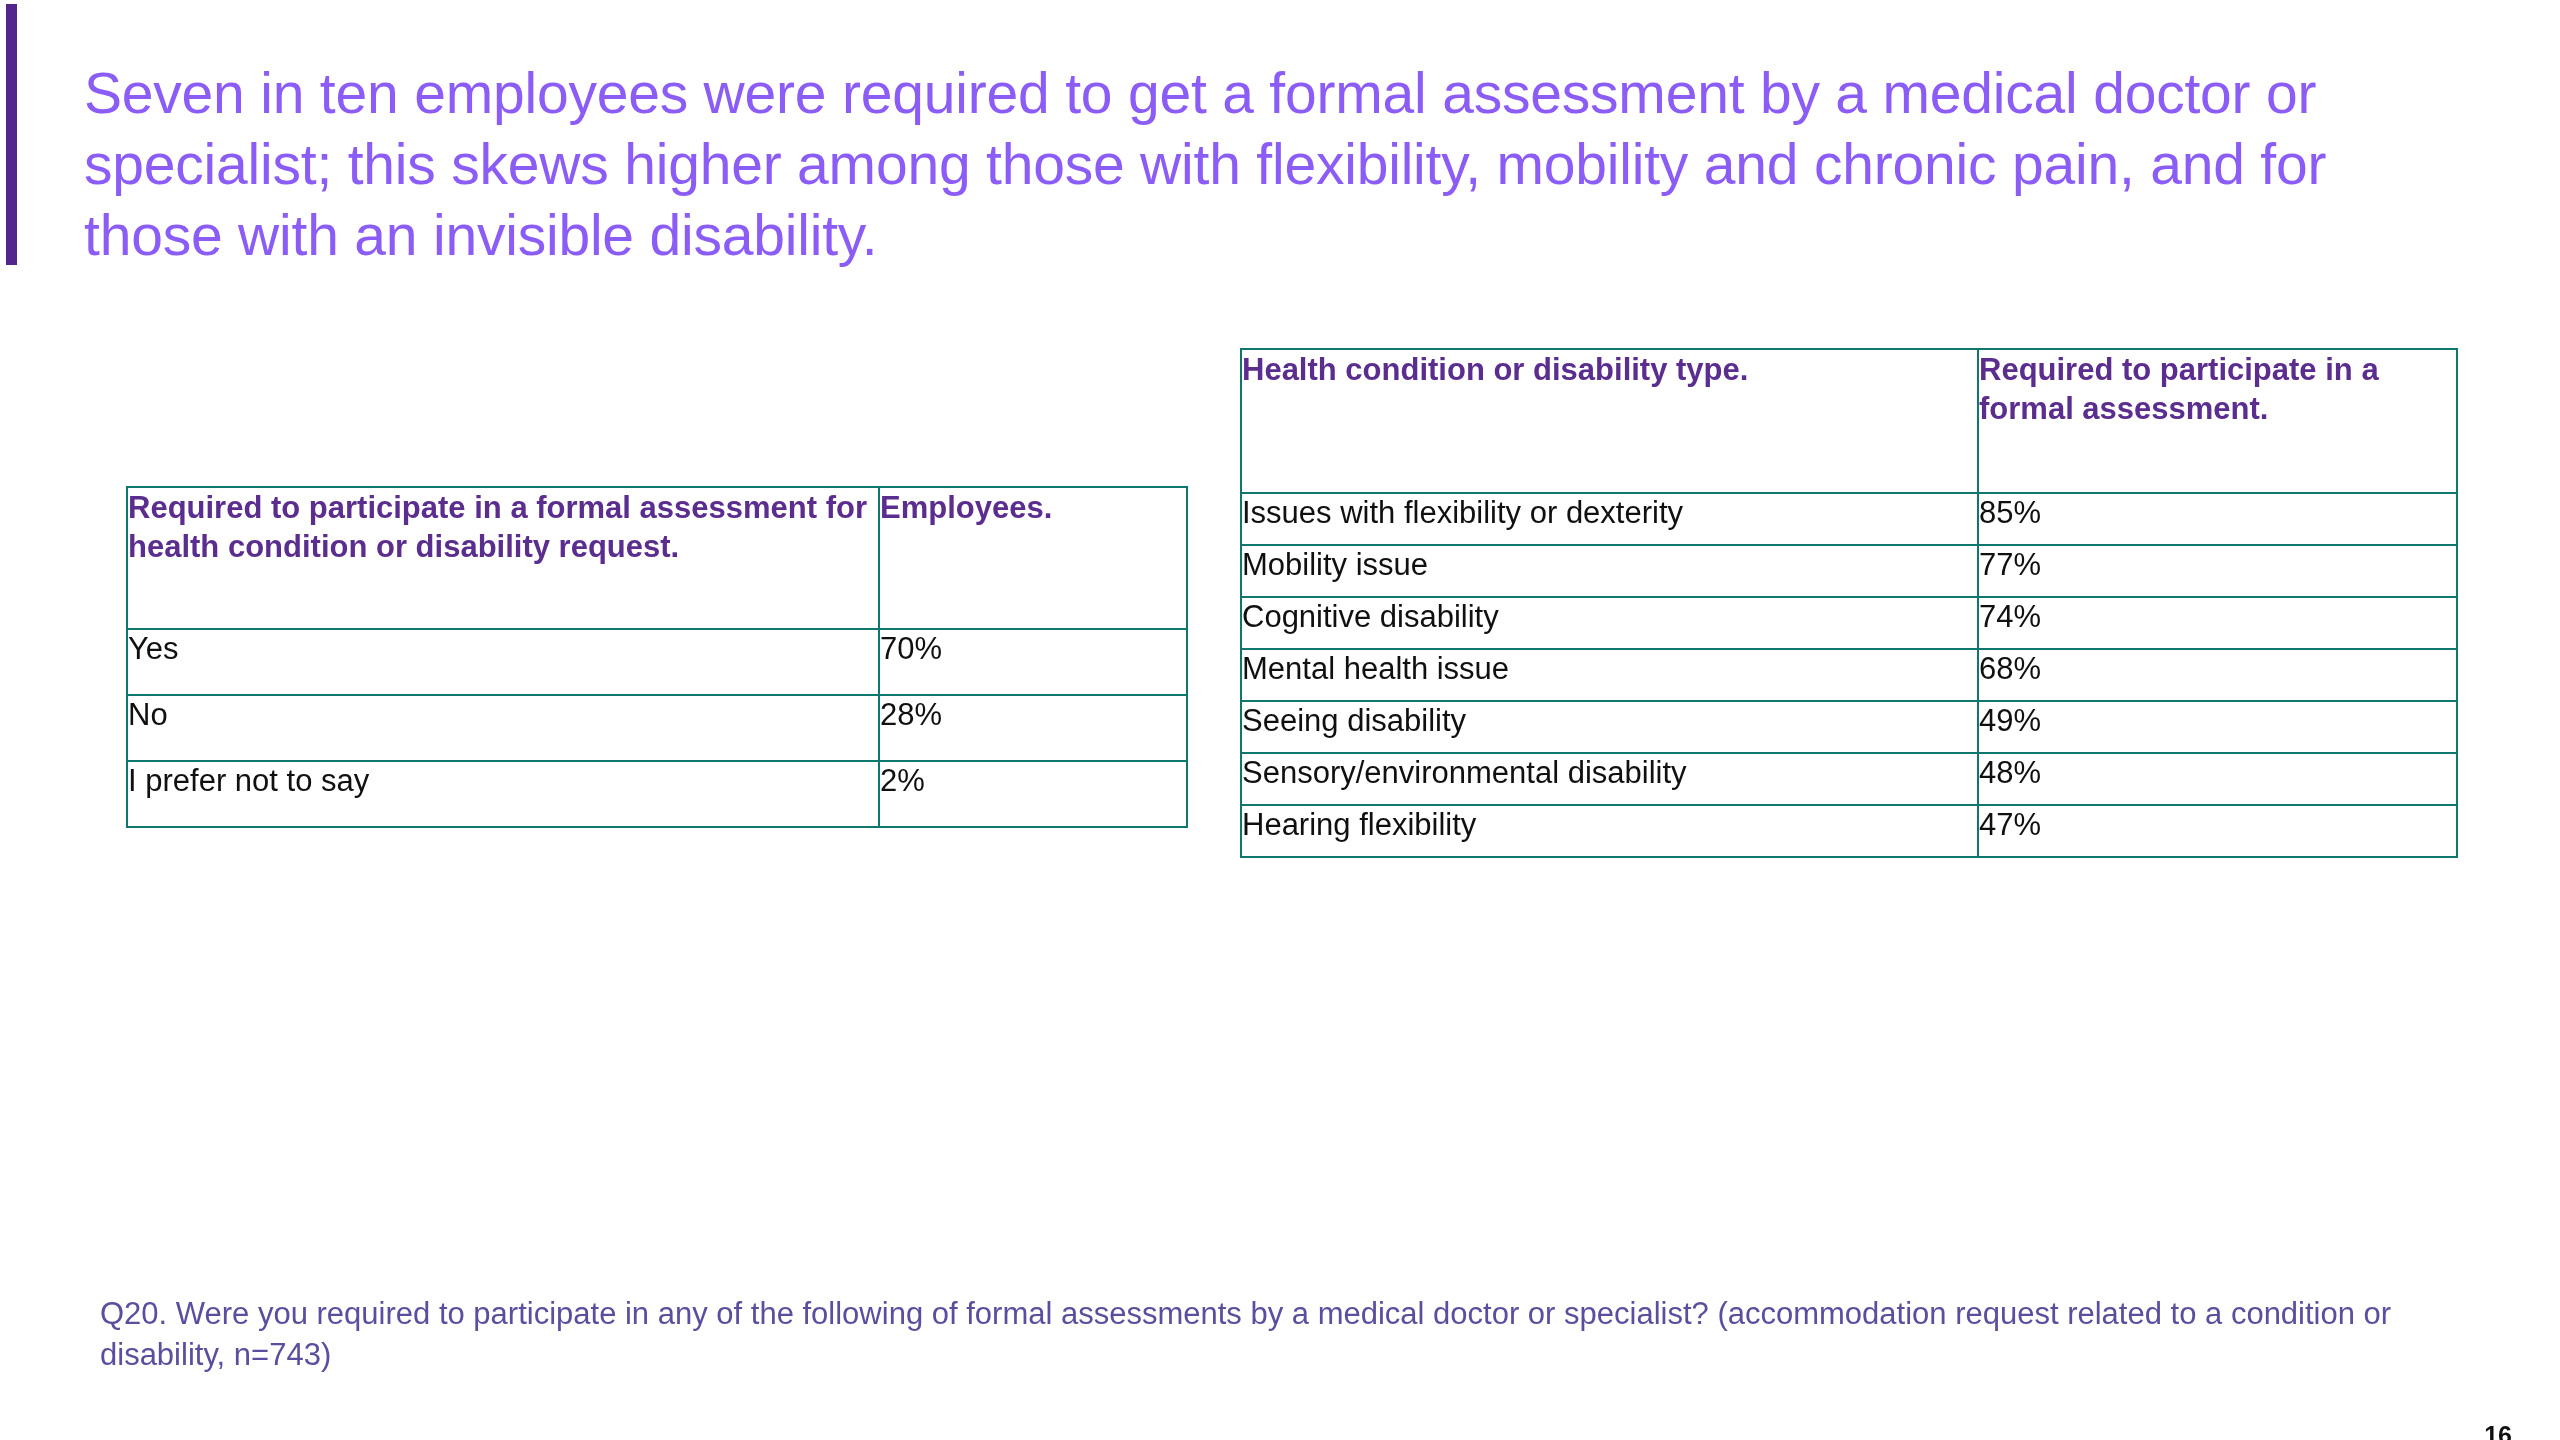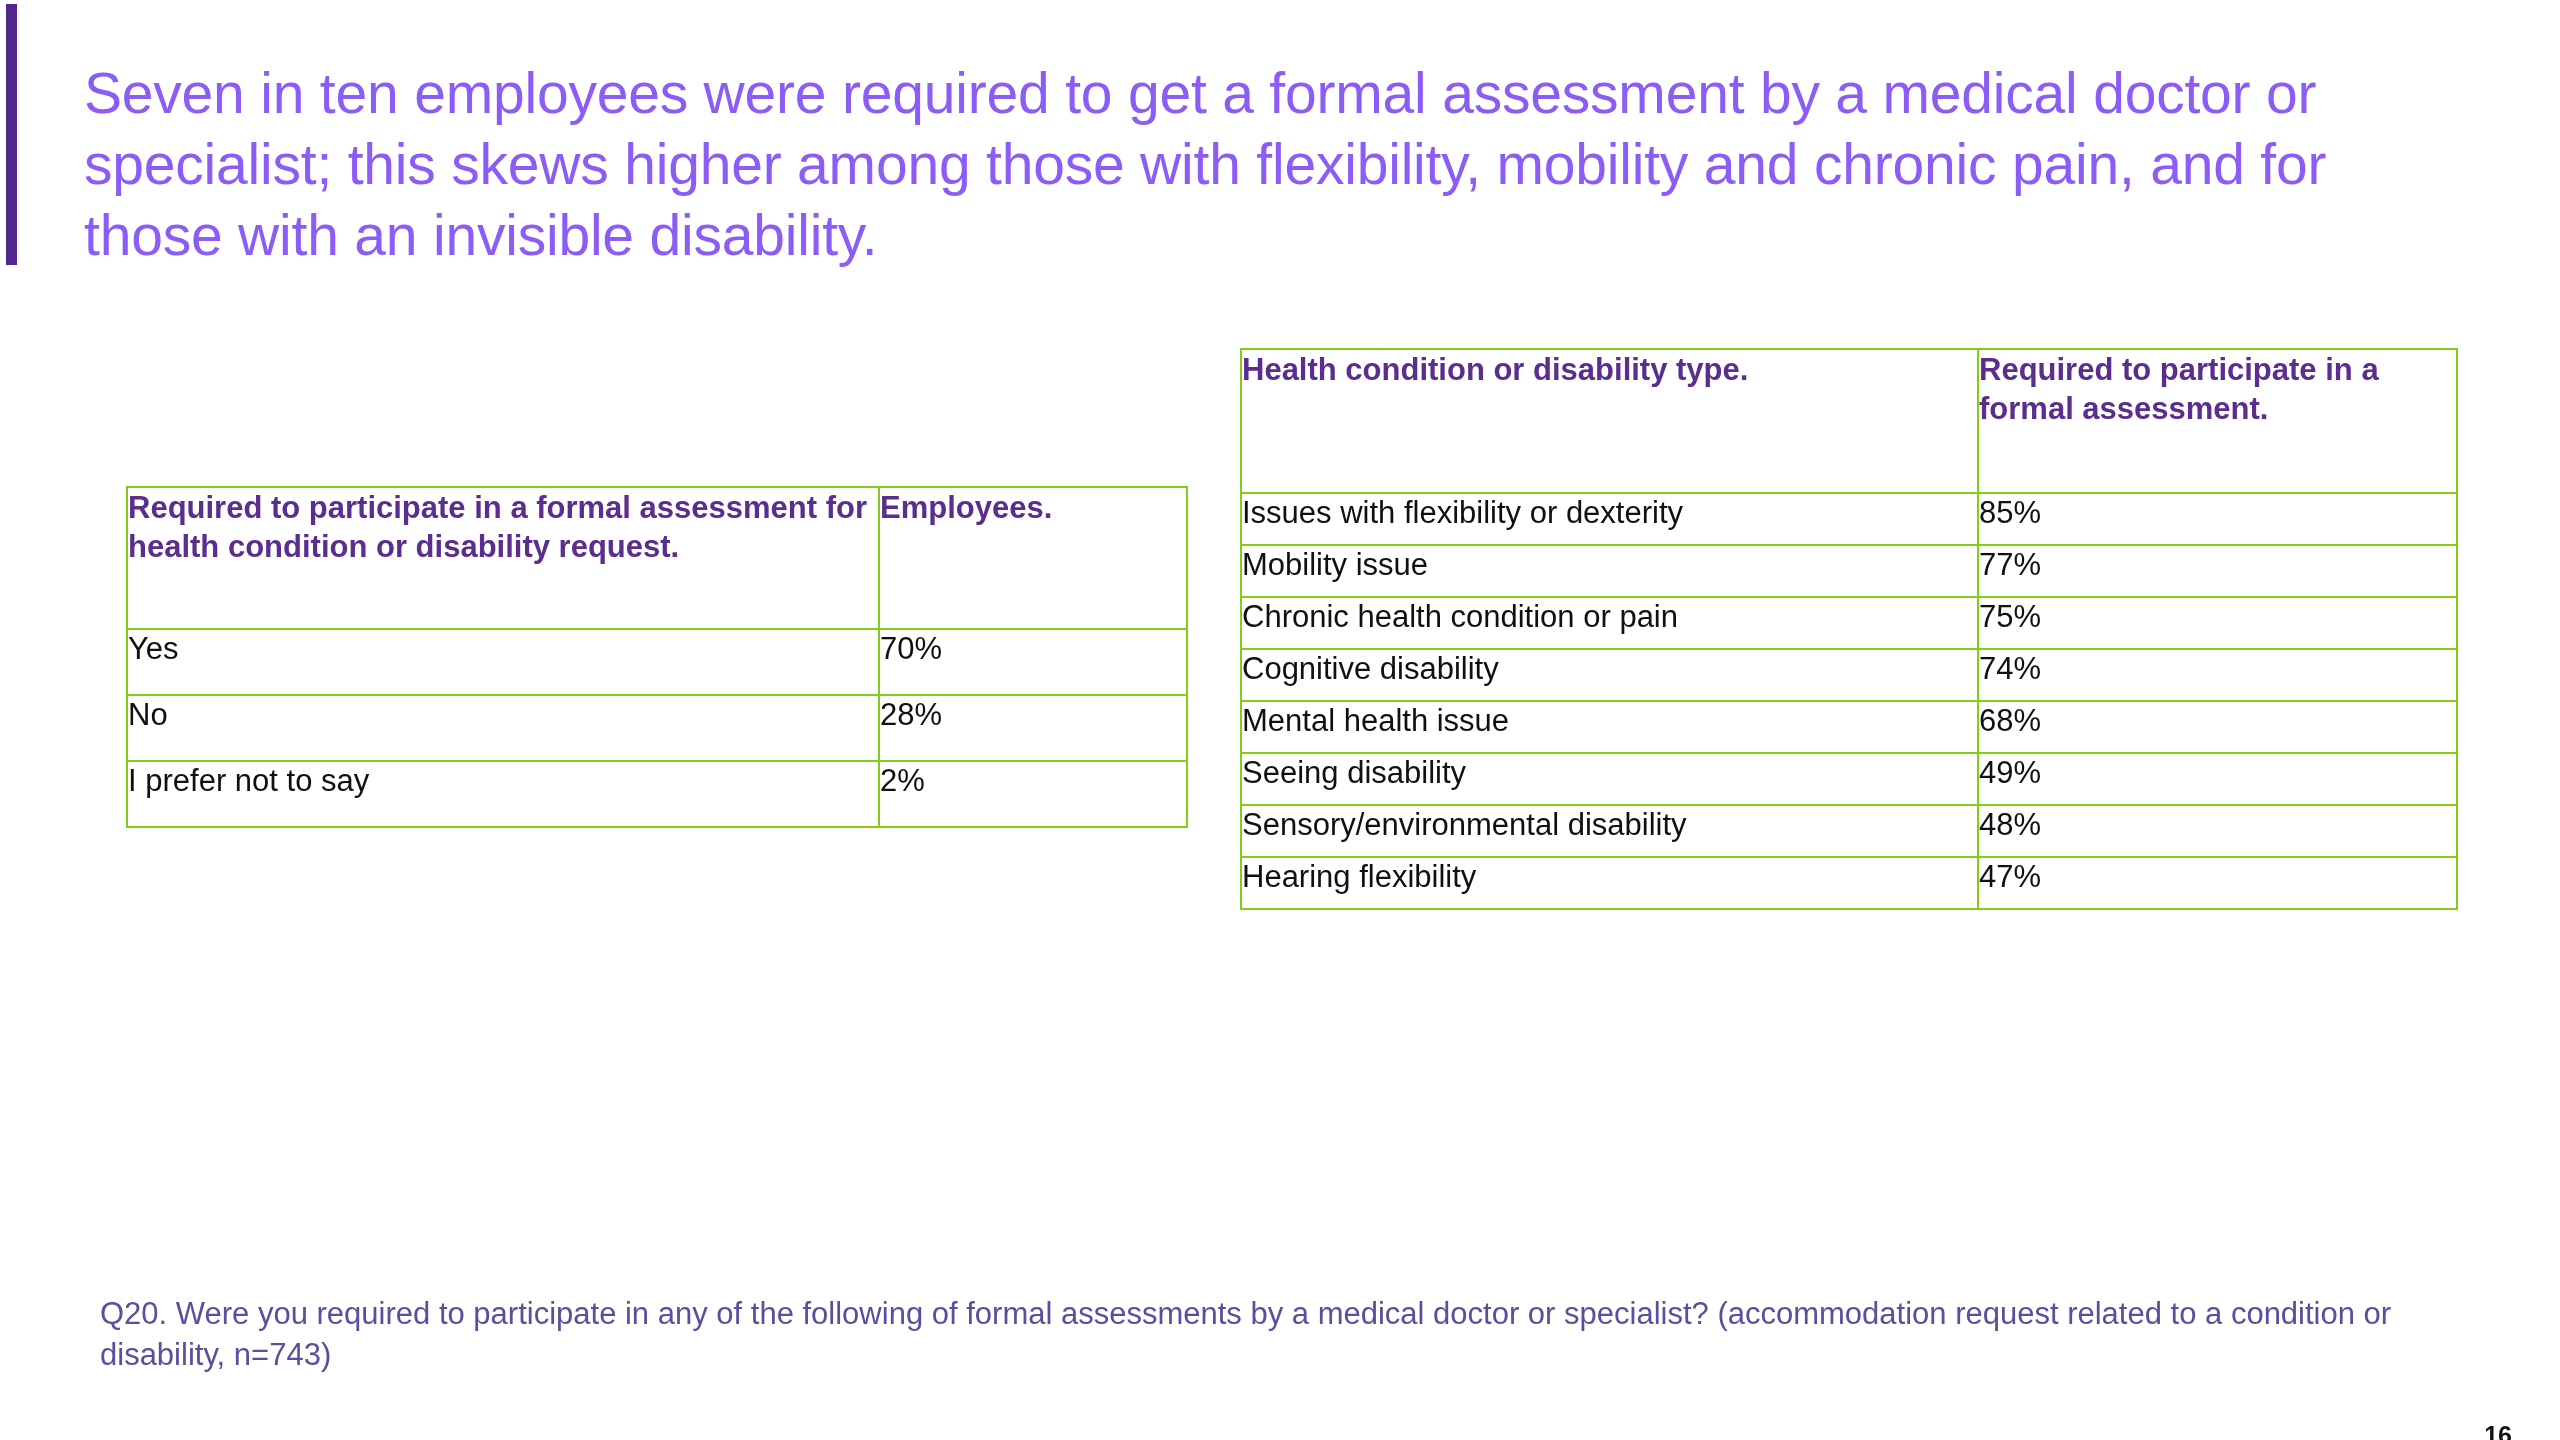--- a/index.html
+++ b/index.html
@@ -41,21 +41,21 @@
   }
 
   
   .data-table {
     position: absolute;
     border-collapse: collapse;
     table-layout: fixed;
     background: #ffffff;
   }
   .data-table td, .data-table th {
-    border: 2px solid #84cc16;
+    border: 2px solid #0f766e;
     padding: 0;
     vertical-align: top;
     text-align: left;
   }
   .th-cell {
     color: #5B2D8E;
     font-weight: bold;
     font-size: 31px;
     line-height: 39px;
     padding: 17px 18px 16px 18px;
@@ -162,24 +162,20 @@
   <tbody id="table-right-body">
       <tr>
         <td class="td-cell">Issues with flexibility or dexterity</td>
         <td class="td-cell">85%</td>
       </tr>
       <tr>
         <td class="td-cell">Mobility issue</td>
         <td class="td-cell">77%</td>
       </tr>
       <tr>
-        <td class="td-cell">Chronic health condition or pain</td>
-        <td class="td-cell">75%</td>
-      </tr>
-      <tr>
         <td class="td-cell">Cognitive disability</td>
         <td class="td-cell">74%</td>
       </tr>
       <tr>
         <td class="td-cell">Mental health issue</td>
         <td class="td-cell">68%</td>
       </tr>
       <tr>
         <td class="td-cell">Seeing disability</td>
         <td class="td-cell">49%</td>

